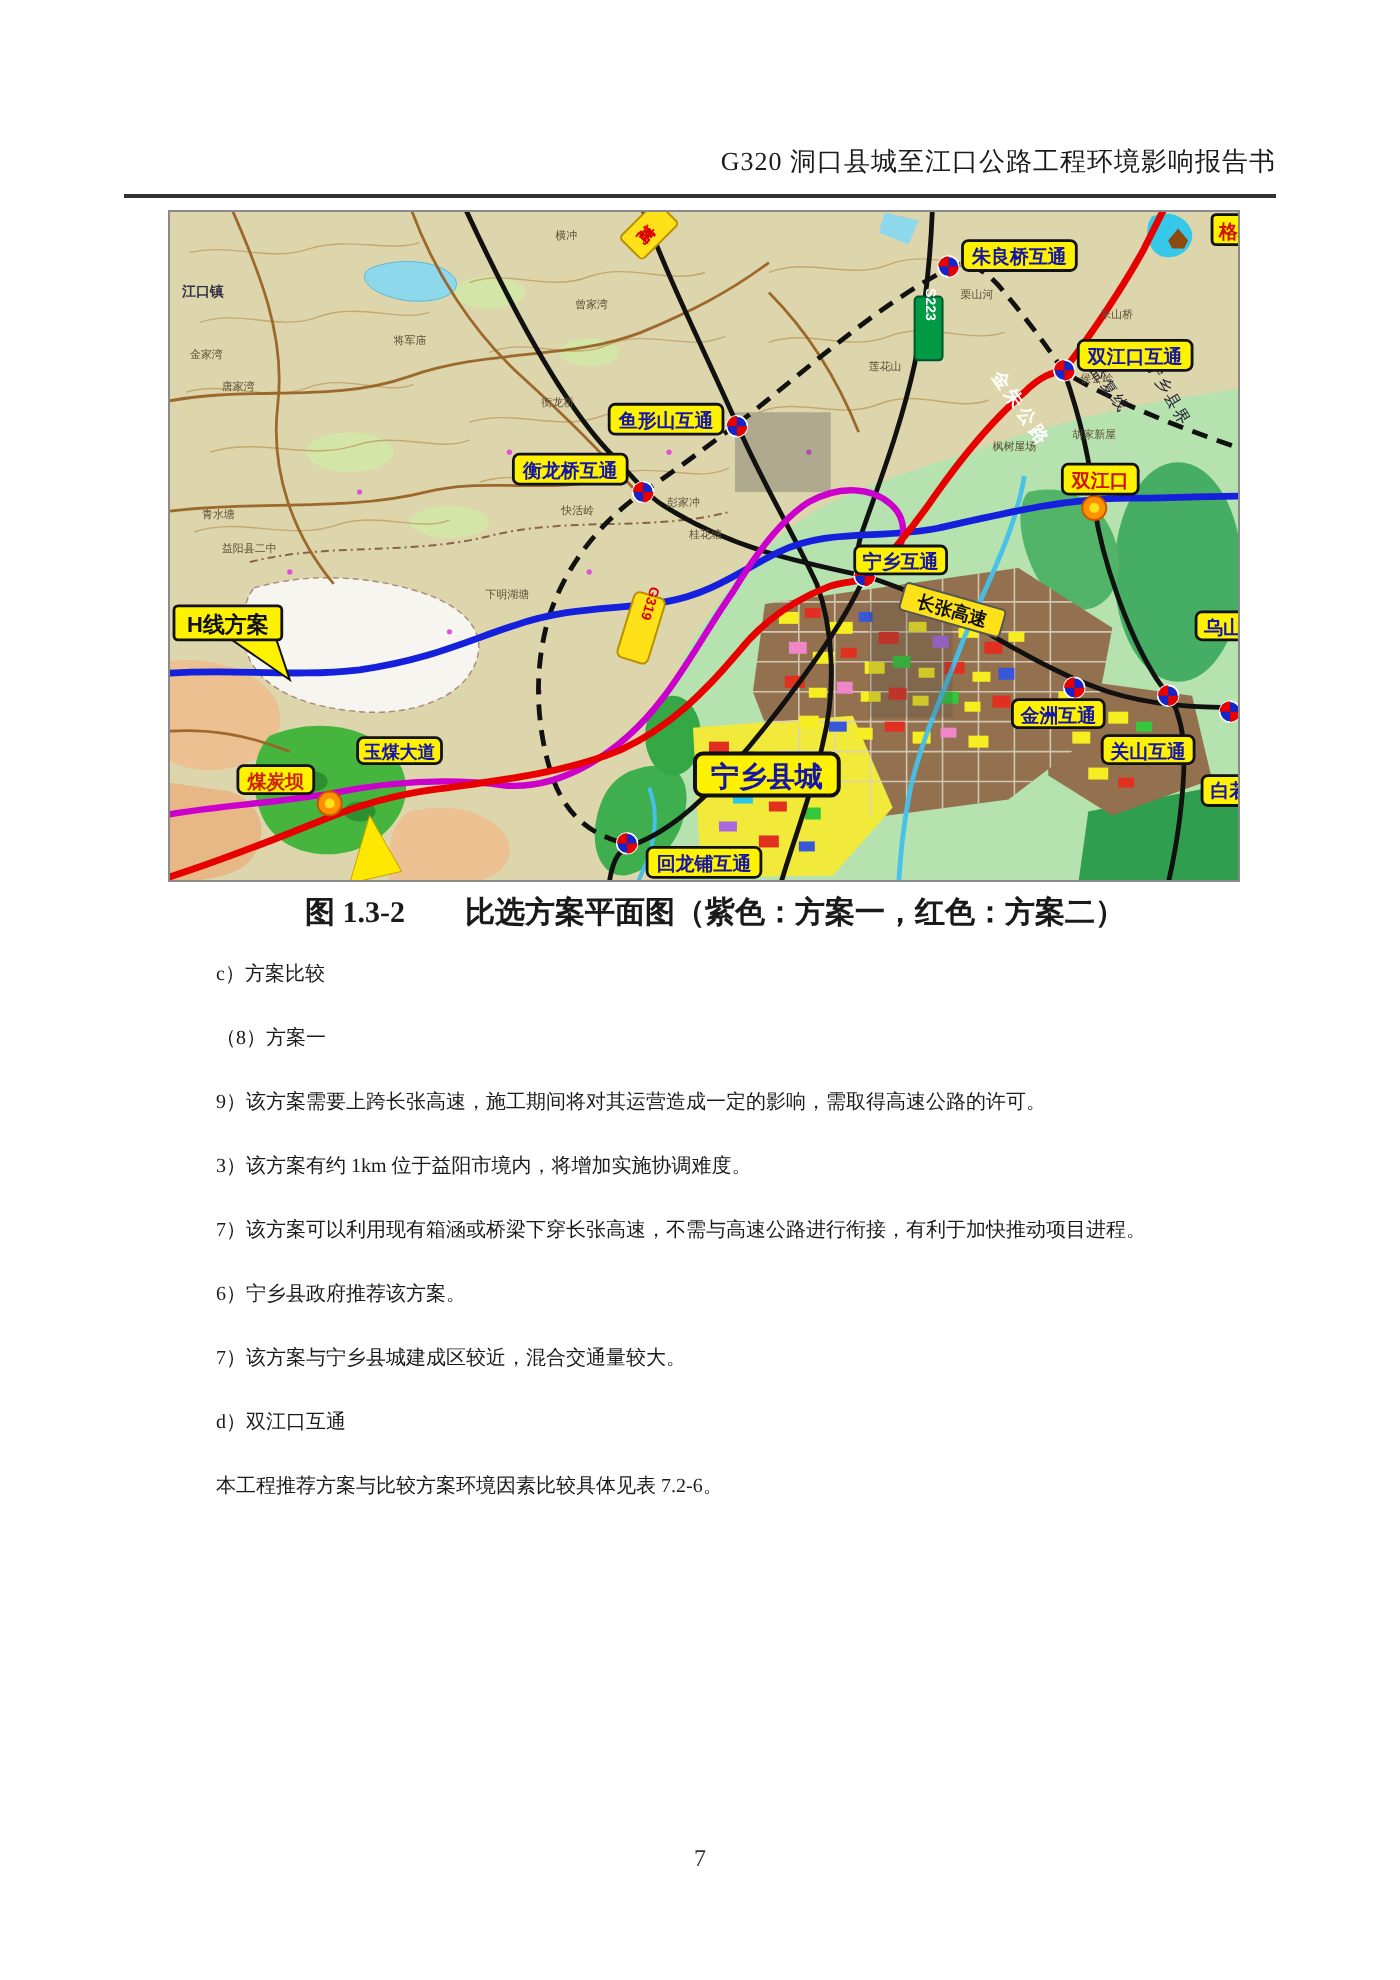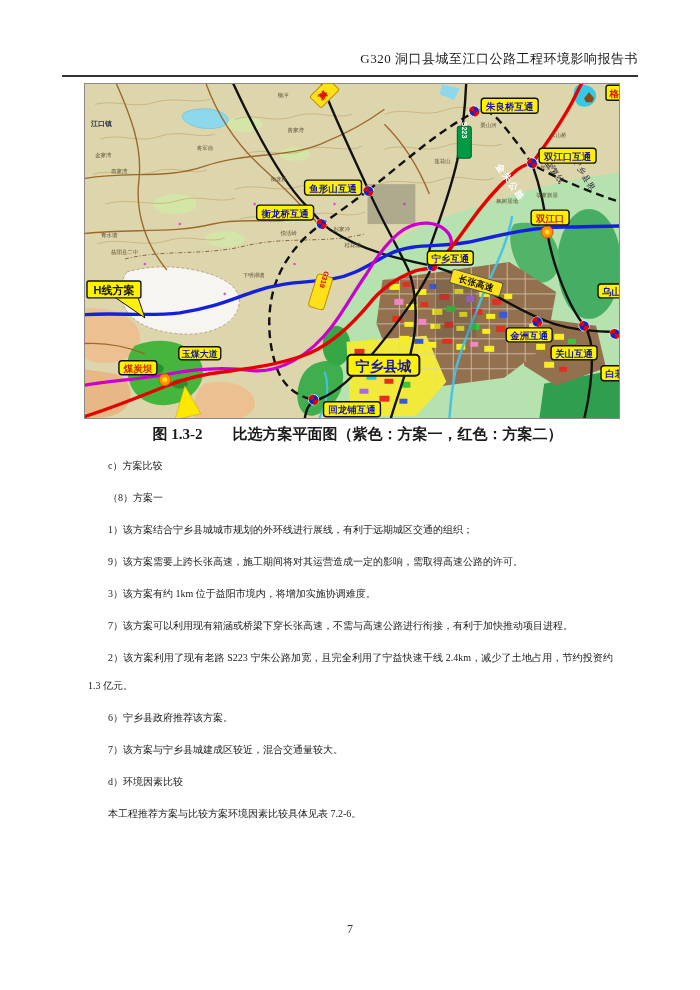--- a/index.html
+++ b/index.html
@@ -1,18 +1,18 @@
 <!DOCTYPE html>
 <html><head>
 <meta charset="utf-8">
 <style>
   html,body{margin:0;padding:0;background:#888;}
   .page{position:relative;width:700px;height:990px;background:#ffffff;overflow:hidden;
         font-family:"Liberation Serif","DejaVu Serif",serif;color:#1a1a1a;}
-  .header{padding:50px 62px 0 62px;text-align:right;font-size:13px;letter-spacing:.5px;}
+  .header{padding:72px 62px 0 62px;text-align:right;font-size:13px;letter-spacing:.5px;}
   .rule{margin:7px 62px 0 62px;border-top:2px solid #333;}
   .map-wrap{margin:6px 0 0 84px;width:534px;height:334px;border:1px solid #8a8a8a;overflow:hidden;background:#ddd6ac;}
   .caption{margin-top:6px;text-align:center;font-weight:bold;font-size:15px;padding-left:15px;}
   .bodytext{margin:8px 83px 0 84px;}
   .bodytext p{margin:4px;font-size:10px;line-height:28px;text-indent:2em;text-align:justify;}
   .pageno{position:absolute;top:922px;left:0;width:100%;text-align:center;font-size:12px;color:#333;}
   
   svg text{font-family:"Liberation Sans","DejaVu Sans",sans-serif;}
   .mp{font-size:5.5px;fill:#5d4f38;}
   .lbl{font-size:9.5px;font-weight:bold;fill:#1515a8;text-anchor:middle;}
@@ -337,25 +337,23 @@
         <text class="lbl lblred" x="535" y="12.5">格城</text>
       </g>
     </svg>
   </div>
 
   <div class="caption">图 1.3-2　　比选方案平面图（紫色：方案一，红色：方案二）</div>
 
   <div class="bodytext">
     <p>c）方案比较</p>
     <p>（8）方案一</p>
-    <p>1）该方案结合宁乡县城城市规划的外环线进行展线，有利于远期城区交通的组织；</p>
     <p>9）该方案需要上跨长张高速，施工期间将对其运营造成一定的影响，需取得高速公路的许可。</p>
     <p>3）该方案有约 1km 位于益阳市境内，将增加实施协调难度。</p>
     <p>7）该方案可以利用现有箱涵或桥梁下穿长张高速，不需与高速公路进行衔接，有利于加快推动项目进程。</p>
-    <p>2）该方案利用了现有老路 S223 宁朱公路加宽，且完全利用了宁益快速干线 2.4km，减少了土地占用，节约投资约 1.3 亿元。</p>
     <p>6）宁乡县政府推荐该方案。</p>
     <p>7）该方案与宁乡县城建成区较近，混合交通量较大。</p>
-    <p>d）环境因素比较</p>
+    <p>d）双江口互通</p>
     <p>本工程推荐方案与比较方案环境因素比较具体见表 7.2-6。</p>
   </div>
 
   <div class="pageno">7</div>
 </div>
 
 </body></html>

